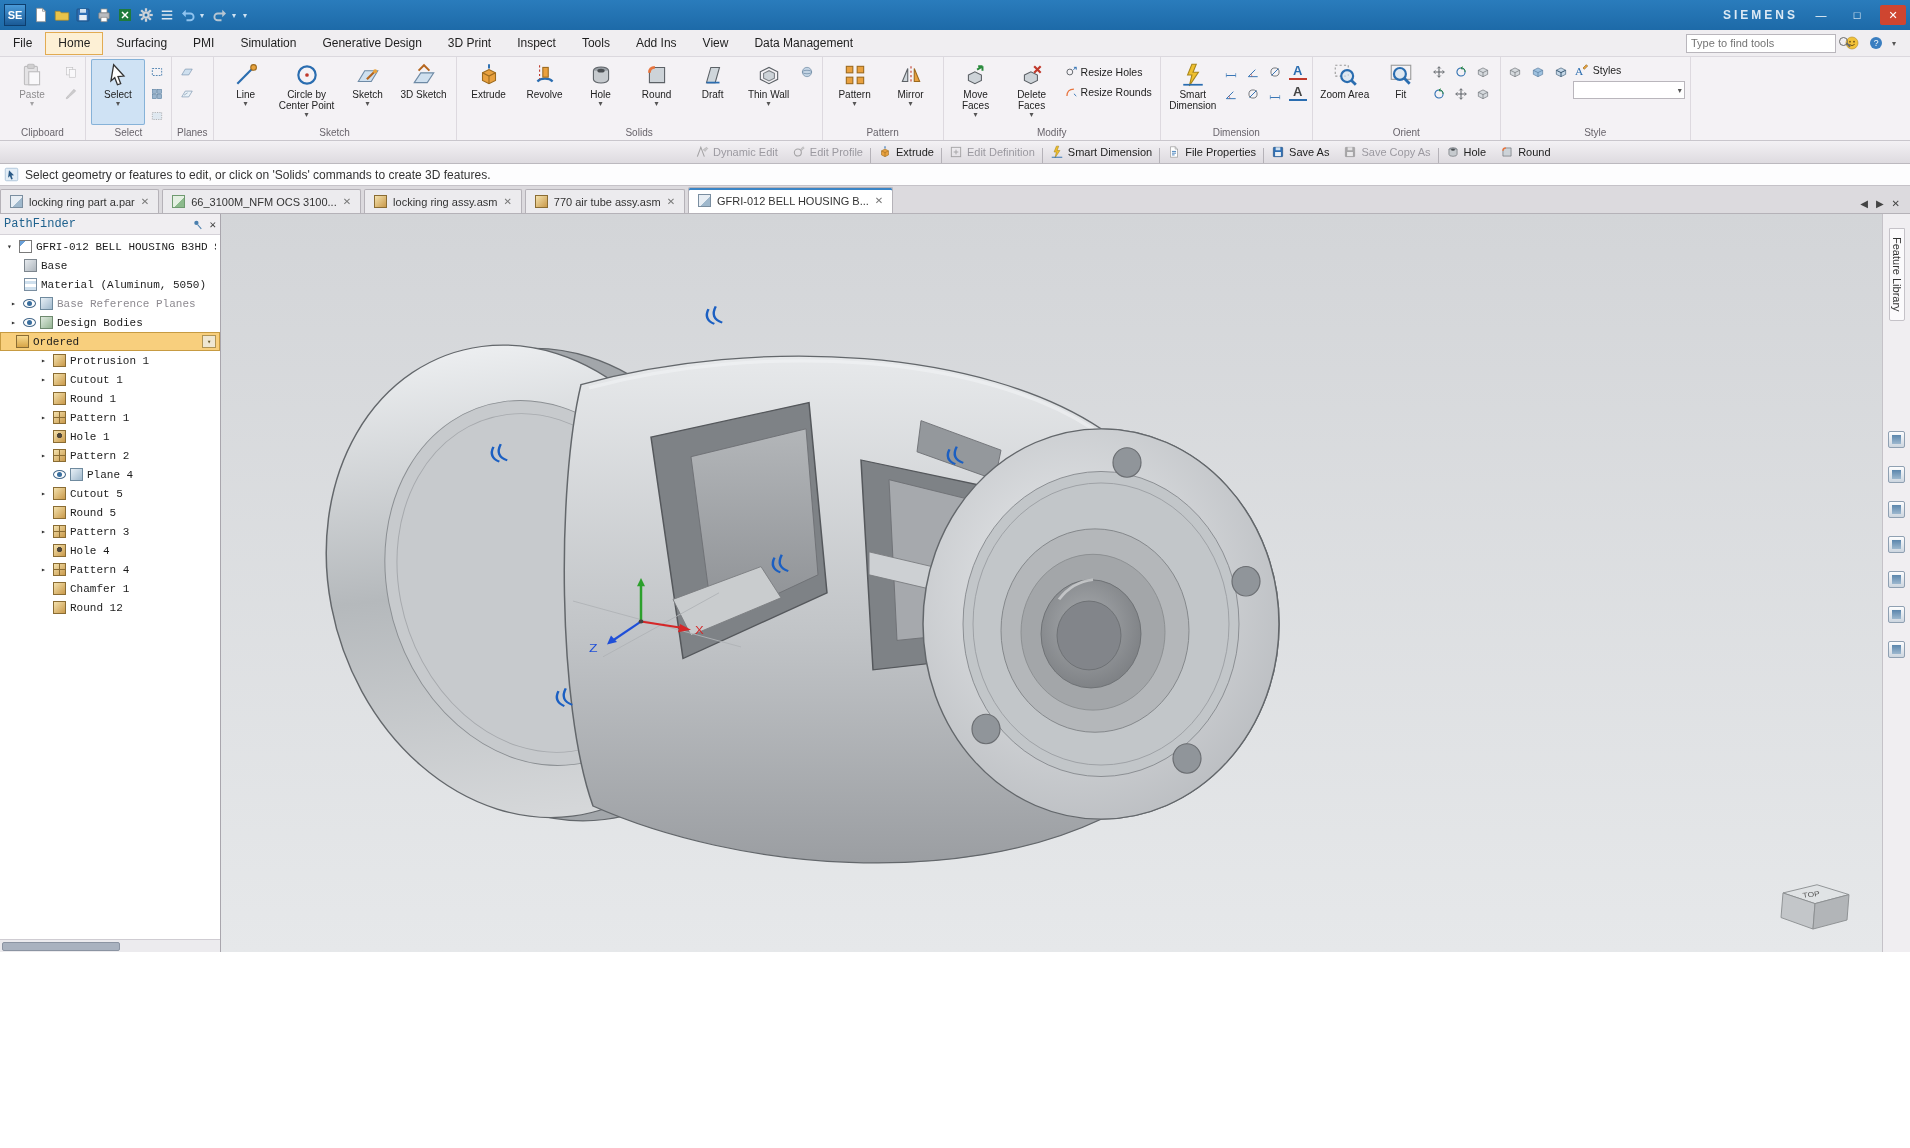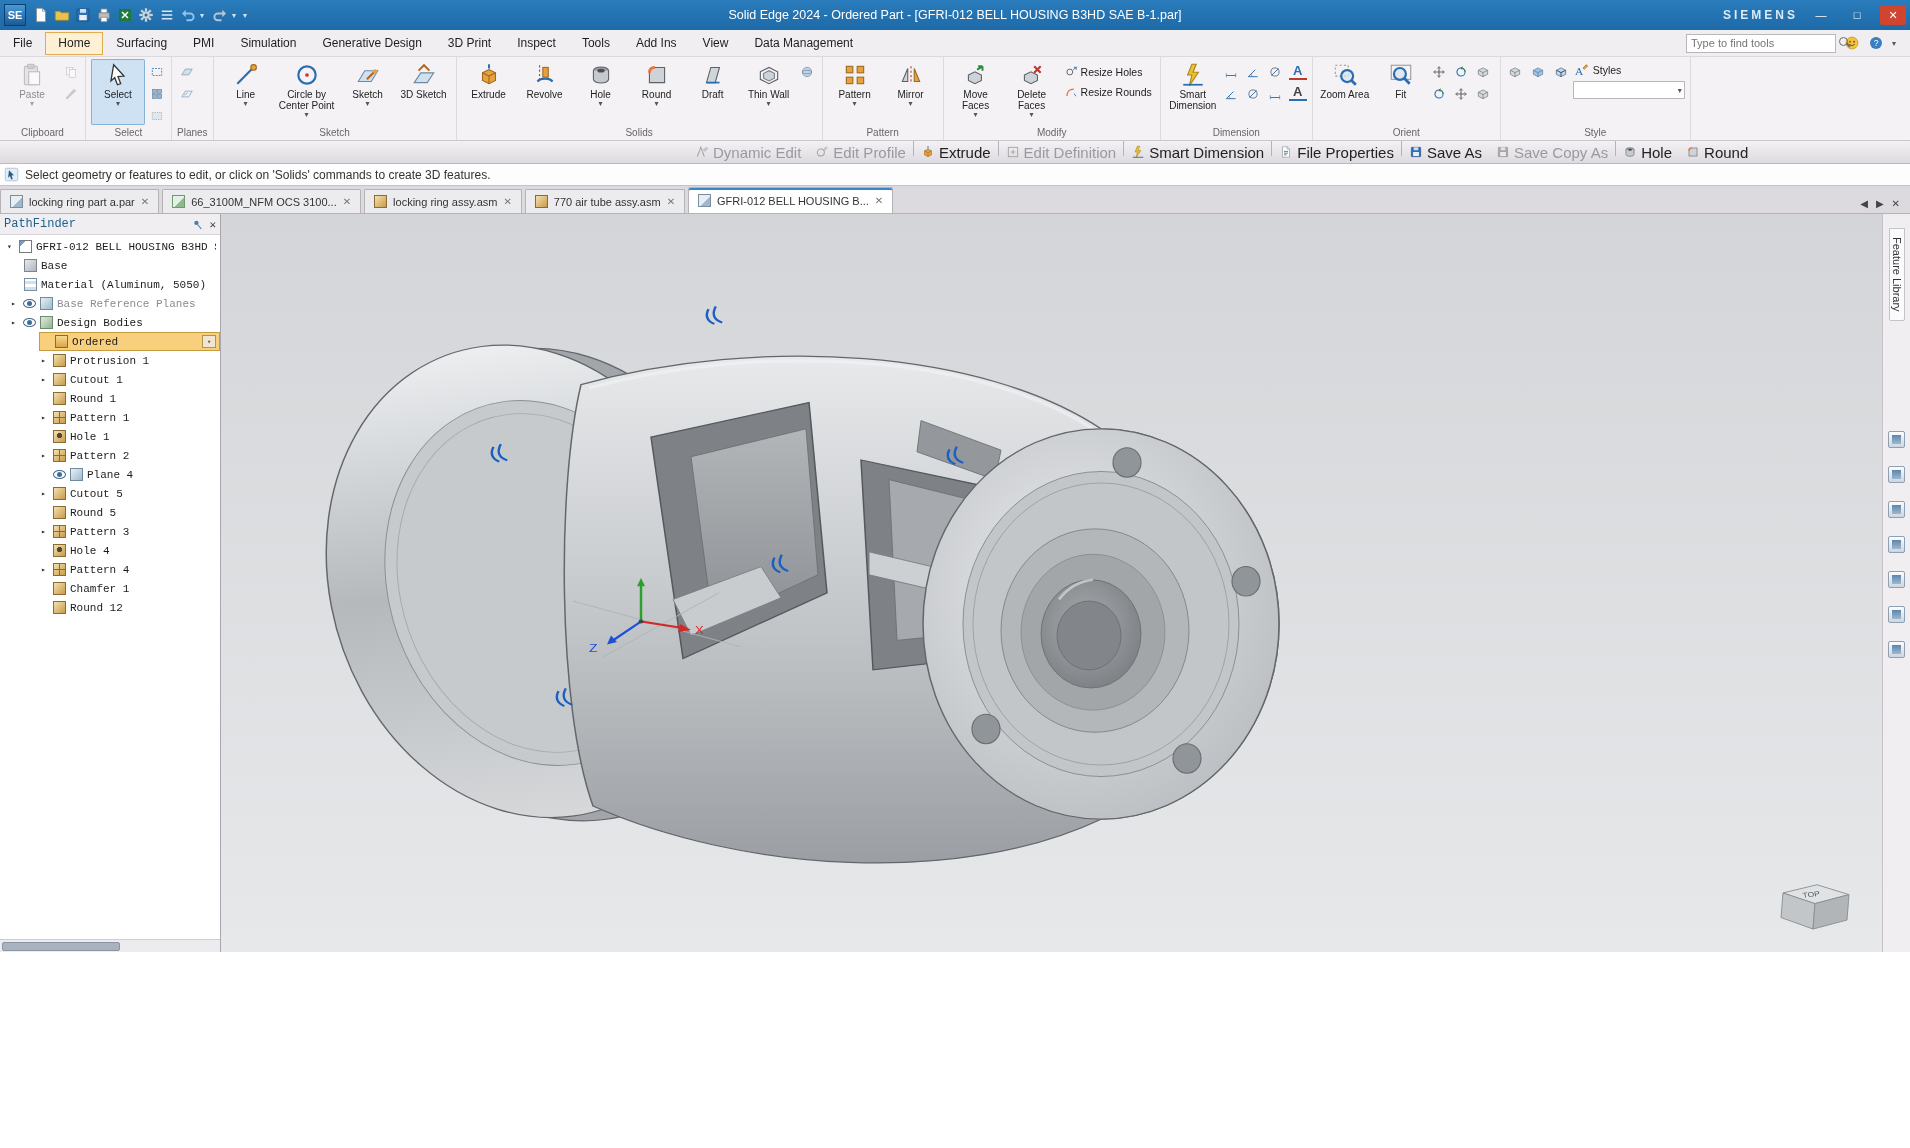--- a/index.html
+++ b/index.html
@@ -49,21 +49,21 @@
   .aglyph.g2 { color:#444; border-bottom-color:#2a6db0; }
   .styles-block { display:flex; flex-direction:column; gap:3px; padding-top:3px; }
   .styles-head { display:flex; align-items:center; gap:4px; font-size:10.5px; color:#222; }
   .styles-head .icon14 { width:16px; height:16px; }
   .styles-select { width:112px; height:18px; background:#fff; border:1px solid #b9b6bc; display:flex; align-items:center; justify-content:flex-end; padding-right:2px; }
   .off { filter:grayscale(1); opacity:.5; }
   .stack2 { display:flex; flex-direction:column; gap:2px; padding-top:4px; }
   .txtbtn { font-size:10.5px; color:#222; display:flex; align-items:center; gap:3px; padding:2px 3px; }
 
   
-  .qtoolbar { height:23px; background:linear-gradient(#f3f1f4,#dedbe0); border-bottom:1px solid #bcb9bf; display:flex; align-items:flex-start; flex:0 0 23px; font-size:15px; }
+  .qtoolbar { height:23px; background:linear-gradient(#f3f1f4,#dedbe0); border-bottom:1px solid #bcb9bf; display:flex; align-items:flex-end; flex:0 0 23px; font-size:11px; }
   .qspacer { width:688px; }
   .qitem { display:flex; align-items:center; gap:4px; padding:0 7px; color:#222; height:100%; }
   .qitem span.lbl { white-space:nowrap; }
   .qitem.off { filter:none; opacity:1; color:#9b99a0; }
   .qitem.off .icon14 { filter:grayscale(1); opacity:.5; }
   .vsep { width:1px; height:15px; background:#b5b2b8; }
 
   
   .promptbar { height:22px; background:#fdfdfe; border-bottom:1px solid #c5c2c8; display:flex; align-items:center; gap:6px; padding-left:4px; flex:0 0 22px; }
   .pico { width:15px; height:15px; }
@@ -93,21 +93,21 @@
   .tree { flex:1; padding-top:2px; overflow:hidden; font-size:11px; color:#1c1c1c; }
   .trow { height:19px; display:flex; align-items:center; gap:4px; padding-right:4px; }
   .trow.lvl0 { padding-left:4px; }
   .trow.lvl1 { padding-left:24px; }
   .trow.lvl1e { padding-left:8px; }
   .trow.lvl1b { padding-left:16px; }
   .trow.lvl2 { padding-left:38px; }
   .exp { width:11px; flex:0 0 11px; font-size:8px; color:#333; text-align:center; }
   .tl { white-space:nowrap; overflow:hidden; }
   .trow.dim .tl { color:#8d8a90; }
-  .trow.sel { background:#f8cf7d; box-shadow:inset 0 0 0 1px #c79b42;margin-left:39px; }
+  .trow.sel { background:#f8cf7d; box-shadow:inset 0 0 0 1px #c79b42; }
   .sel-tail { margin-left:auto; width:14px; height:13px; background:#efe7d2; border:1px solid #b09454; font-size:7px; color:#6a5a2a; display:flex; align-items:center; justify-content:center; }
   .eye { width:13px; height:9px; flex:0 0 13px; border:1px solid #44688a; border-radius:50%; position:relative; background:#fff; }
   .eye::after { content:""; position:absolute; inset:1px 3px; background:#3a6f9f; border-radius:50%; }
   .fico { width:13px; height:13px; flex:0 0 13px; border:1px solid #8a6c33; background:linear-gradient(135deg,#f4e2ae,#c9994a); }
   .fico.doc  { background:linear-gradient(135deg,#6aa0d8 0 4px,#fff 4px); border-color:#7a7a7a; }
   .fico.base { background:linear-gradient(135deg,#e6eaee,#aeb6bd); border-color:#7d868e; }
   .fico.mat  { background:repeating-linear-gradient(0deg,#cfe0ee 0 3px,#ffffff 3px 6px); border-color:#7a8ea0; }
   .fico.plane{ background:linear-gradient(135deg,#e8f0f6,#9fb8cc); border-color:#6f8a9e; }
   .fico.body { background:linear-gradient(135deg,#dfeadf,#93b493); border-color:#6f8a6f; }
   .fico.hole { background:radial-gradient(circle at 50% 42%, #50473a 0 2.6px, transparent 2.8px), linear-gradient(135deg,#f4e2ae,#c9994a); }
@@ -216,21 +216,20 @@
       <span class="qa-caret">▾</span>
       <span class="qa">
           <svg viewBox="0 0 24 24" width="100%" height="100%">
             <path d="M17 10 H9 a4.5 4.5 0 0 0 0 9 H14" fill="none" stroke="#b8c6d2" stroke-width="2.4"></path>
             <path d="M15 5 L20 10 L15 15 Z" fill="#b8c6d2"></path>
           </svg>
         </span>
       <span class="qa-caret">▾</span>
       <span class="qa-caret">▾</span>
     </div>
-    <div class="tb-title">Solid Edge 2024 - Ordered Part - [GFRI-012 BELL HOUSING B3HD SAE B-1.par]</div>
     <div class="tb-right">
       <span class="brand">SIEMENS</span>
       <span class="winbtn">—</span>
       <span class="winbtn">□</span>
       <span class="winbtn close">✕</span>
     </div>
   </div>
 
   <div class="menubar">
     <div class="mtab">File</div>

